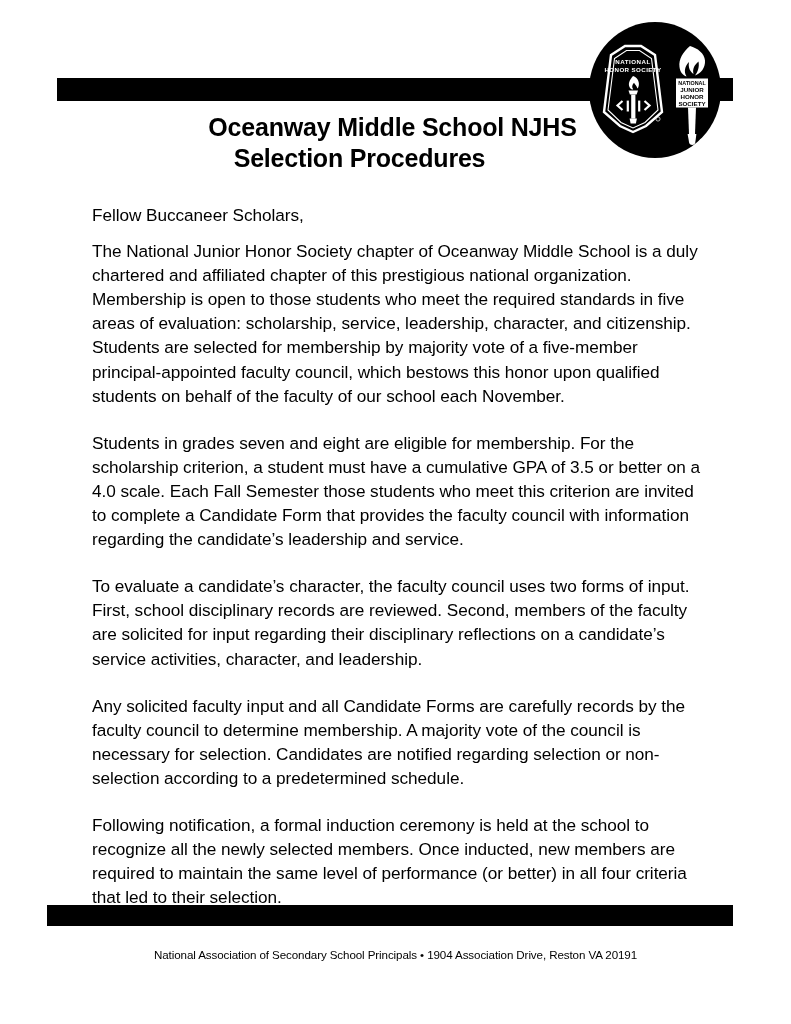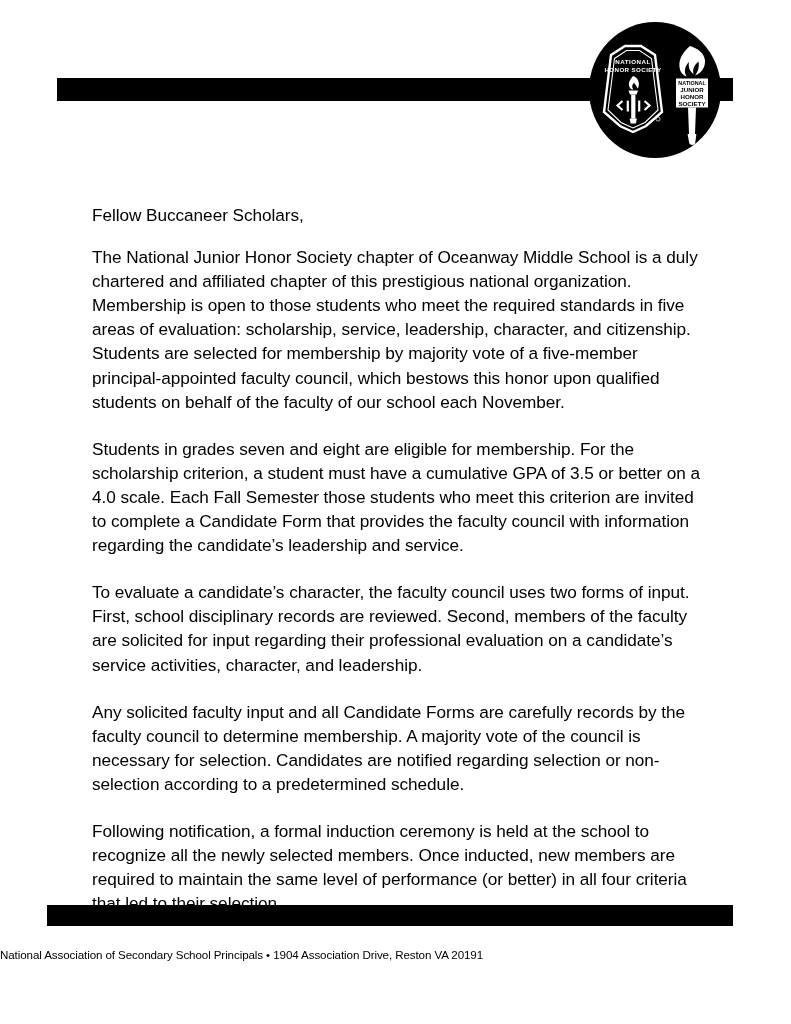--- a/index.html
+++ b/index.html
@@ -75,21 +75,21 @@
     top: 203px;
     width: 612px;
   }
   .para {
     font-size: 17.2px;
     line-height: 24.1px;
     margin: 0 0 23px 0;
     text-align: left;
     letter-spacing: -0.05px;
   }
-  .para.greeting { margin-bottom: 18px; }
+  .para.greeting { margin-bottom: 12px; }
   .para:last-child { margin-bottom: 0; }
 
   
   .footer-zone {
     position: absolute;
     left: 0;
     top: 905px;
     width: 791px;
   }
   .footer-bar {
@@ -98,21 +98,21 @@
     top: 0px;
     width: 686px;
     height: 21px;
     background: #000000;
   }
   .footer-text {
     position: absolute;
     left: 0;
     top: 42px;
     width: 791px;
-    text-align: left;
+    text-align: center;
   }
   .footer-line1 {
     display: block;
     font-size: 11.6px;
     line-height: 15px;
     letter-spacing: -0.1px;
   }
   .footer-line2 {
     display: block;
     font-size: 11.8px;
@@ -176,27 +176,31 @@
 
           <path d="M99 85.5 L107 85.5 L106 112 L100 112 Z" fill="#ffffff"></path>
 
           <path d="M98.6 112 L107.4 112 L106.2 121 C105.4 123.6 101 123.6 100.2 121 Z" fill="#ffffff"></path>
 
           <circle cx="113" cy="119" r="2.1" fill="none" stroke="#ffffff" stroke-width="0.7"></circle>
         </g>
       </svg>
     </div>
 
+    <div class="title-block">
+      <span class="title-line first">Oceanway Middle School NJHS</span>
+      <span class="title-line second">Selection Procedures</span>
+    </div>
   </div>
 
   <div class="body-zone">
     <p class="para greeting">Fellow Buccaneer Scholars,</p>
     <p class="para">The National Junior Honor Society chapter of Oceanway Middle School is a duly chartered and affiliated chapter of this prestigious national organization. Membership is open to those students who meet the required standards in five areas of evaluation: scholarship, service, leadership, character, and citizenship. Students are selected for membership by majority vote of a five-member principal-appointed faculty council, which bestows this honor upon qualified students on behalf of the faculty of our school each November.</p>
     <p class="para">Students in grades seven and eight are eligible for membership. For the scholarship criterion, a student must have a cumulative GPA of 3.5 or better on a 4.0 scale. Each Fall Semester those students who meet this criterion are invited to complete a Candidate Form that provides the faculty council with information regarding the candidate’s leadership and service.</p>
-    <p class="para">To evaluate a candidate’s character, the faculty council uses two forms of input. First, school disciplinary records are reviewed. Second, members of the faculty are solicited for input regarding their professional evaluation on a candidate’s service activities, character, and leadership.</p>
+    <p class="para">To evaluate a candidate’s character, the faculty council uses two forms of input. First, school disciplinary records are reviewed. Second, members of the faculty are solicited for input regarding their disciplinary reflections on a candidate’s service activities, character, and leadership.</p>
     <p class="para">Any solicited faculty input and all Candidate Forms are carefully records by the faculty council to determine membership. A majority vote of the council is necessary for selection. Candidates are notified regarding selection or non-selection according to a predetermined schedule.</p>
     <p class="para">Following notification, a formal induction ceremony is held at the school to recognize all the newly selected members. Once inducted, new members are required to maintain the same level of performance (or better) in all four criteria that led to their selection.</p>
   </div>
 
   <div class="footer-zone">
     <div class="footer-bar"></div>
     <div class="footer-text">
       <span class="footer-line1">National Association of Secondary School Principals • 1904 Association Drive, Reston VA 20191</span>
     </div>
   </div>

